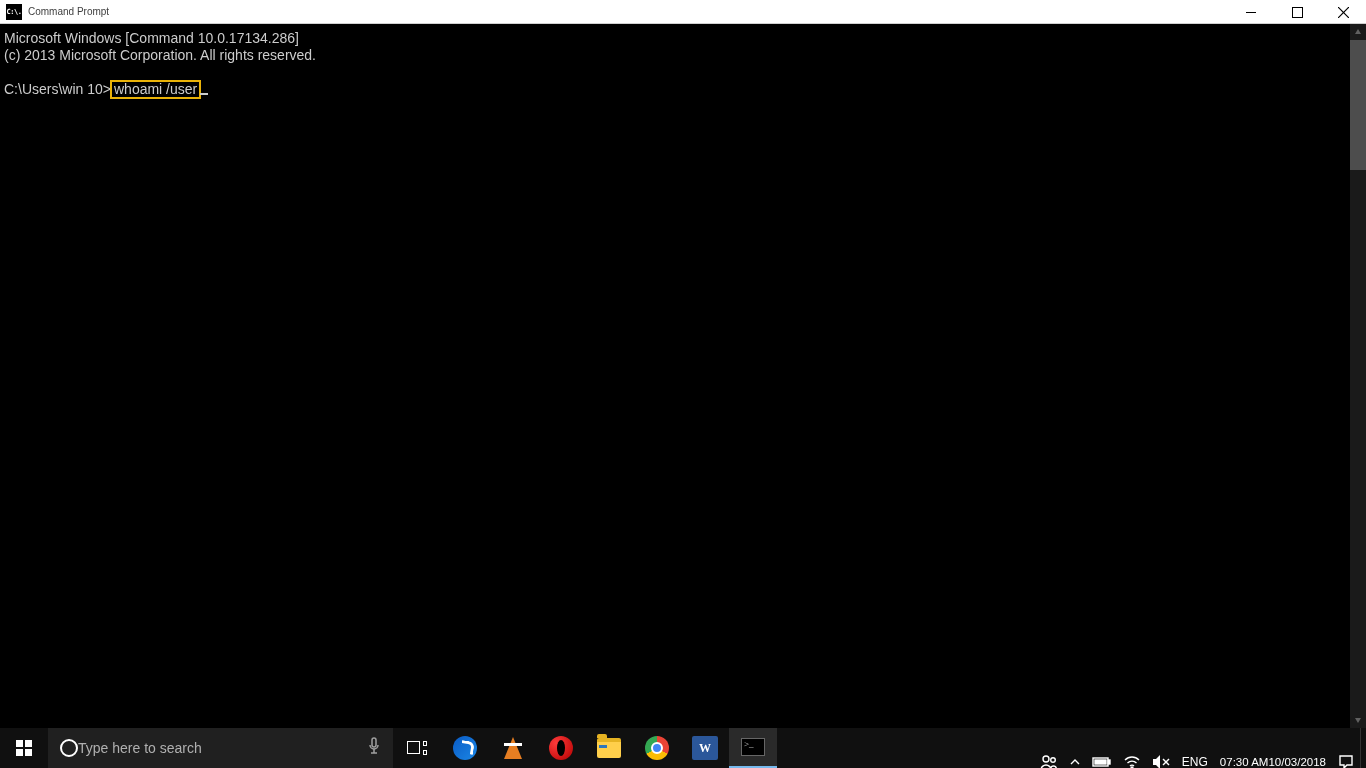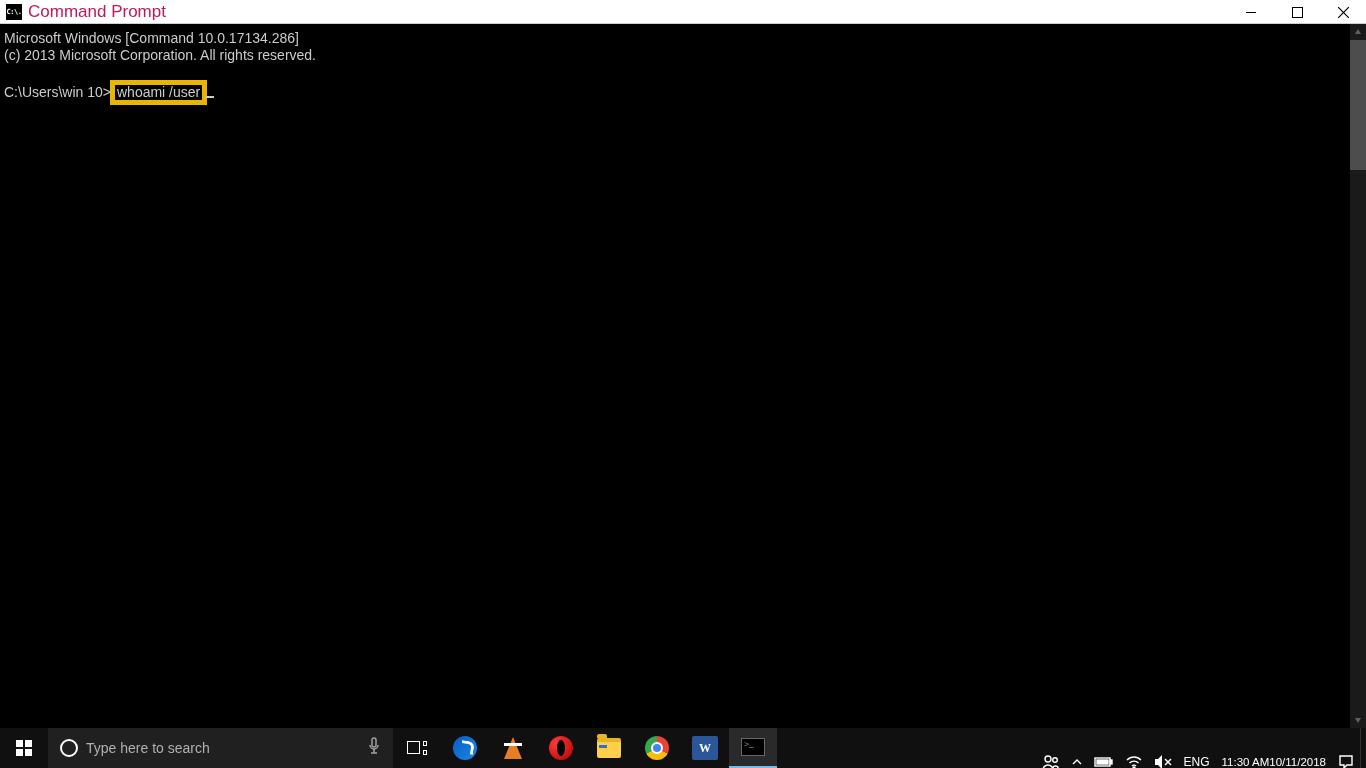--- a/index.html
+++ b/index.html
@@ -8,41 +8,41 @@
     
     .titlebar {
       height: 24px; width: 100%; background: #fff; display: flex; align-items: center;
       position: relative; border-bottom: 1px solid #d0d0d0;
     }
     .titlebar .icon-box {
       width: 16px; height: 16px; margin: 0 6px 0 6px; background: #000; display: flex;
       align-items: center; justify-content: center; font-size: 7px; font-weight: bold;
       color: #fff; font-family: Consolas, monospace; letter-spacing: -0.5px;
     }
-    .titlebar .title { font-size: 17px; color: #be185d; }
+    .titlebar .title { font-size: 10px; color: #404040; }
     .titlebar .window-controls { position: absolute; right: 0; top: 0; height: 24px; display: flex; }
     .titlebar .window-controls div {
       width: 46px; height: 24px; display: flex; align-items: center; justify-content: center;
       font-size: 12px; color: #000;
     }
     .wc-min::before { content: ""; display:block; width:10px; height:1px; background:#000;}
     .wc-max::before { content: ""; display:block; width:9px; height:9px; border:1px solid #000; background:transparent;}
     .wc-close svg { width: 11px; height: 11px; stroke: #000; stroke-width: 1.2; }
 
     
     .console {
       position: absolute; top: 24px; left: 0; right: 16px; bottom: 40px; background: #000; padding: 0;
     }
     .console-inner {
       font-family: Consolas, "Courier New", monospace; font-size: 14px; color: #ccc;
       padding: 6px 4px; line-height: 16px; letter-spacing: 0; white-space: pre;
     }
     .prompt-line { display: inline; }
     .highlight-box {
-      border: 5px solid #eab308; padding: 0 2px; display:inline-block; line-height:15px;
+      border: 2px solid #eab308; padding: 0 2px; display:inline-block; line-height:15px;
       margin-left:-1px;
     }
     .cursor {
       display: inline-block; width: 8px; height: 2px; background: #ccc; vertical-align: -1px;
       margin-left: -1px;
     }
 
     
     .vscroll {
       position: absolute; top: 24px; right: 0; width: 16px; bottom: 40px; background: #1a1a1a;
@@ -69,21 +69,21 @@
     
     .start-win {
       width: 16px; height: 16px; display: grid; grid-template-columns: 1fr 1fr;
       grid-template-rows: 1fr 1fr; gap: 2px;
     }
     .start-win span { background: #fff; }
 
     
     .searchbox {
       flex: 0 0 345px; background: #202020; display:flex; align-items:center; padding:0 12px;
-      gap: 8px; color: #a0a0a0;
+      gap: 0; color: #a0a0a0;
     }
     .searchbox .cortana-ring {
       width: 18px; height: 18px; border: 2px solid #fff; border-radius: 50%;
     }
     .searchbox .placeholder { font-size: 14px; color: #b0b0b0; flex:1;}
     .searchbox .mic svg { width: 14px; height: 18px; stroke:#a0a0a0; fill:none; stroke-width:1.5;}
 
     
     .taskview-ic { width:20px; height:14px; position:relative; }
     .taskview-ic .big { position:absolute; left:0; top:0; width:13px; height:13px; border:1.3px solid #fff;}
@@ -290,22 +290,22 @@
     </div>
     <div class="tb-item">
       <svg class="vol-ic" viewBox="0 0 18 16">
         <polygon points="1,5 4,5 8,1 8,15 4,11 1,11" fill="#fff" stroke="none"></polygon>
         <line x1="11" y1="5" x2="17" y2="11"></line>
           <line x1="17" y1="5" x2="11" y2="11"></line>
       </svg>
     </div>
     <div class="tb-item lang">ENG</div>
     <div class="tb-item clock">
-      <div>11:30 AM</div>
-      <div>10/11/2018</div>
+      <div>07:30 AM</div>
+      <div>10/03/2018</div>
     </div>
     <div class="tb-item">
       <svg class="notif-ic" viewBox="0 0 16 16">
         <path d="M2 2h12v9H9l-3 3v-3H2z"></path>
       </svg>
     </div>
     <div class="showdesk"></div>
   </div>
 </div>
 

